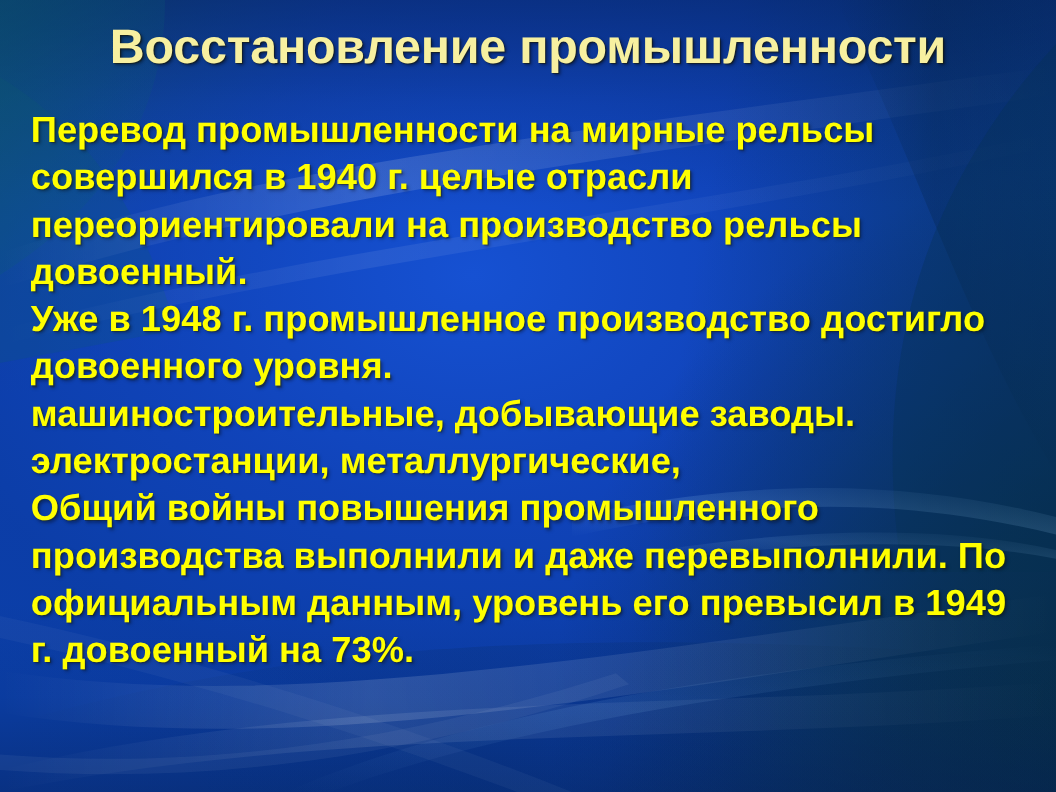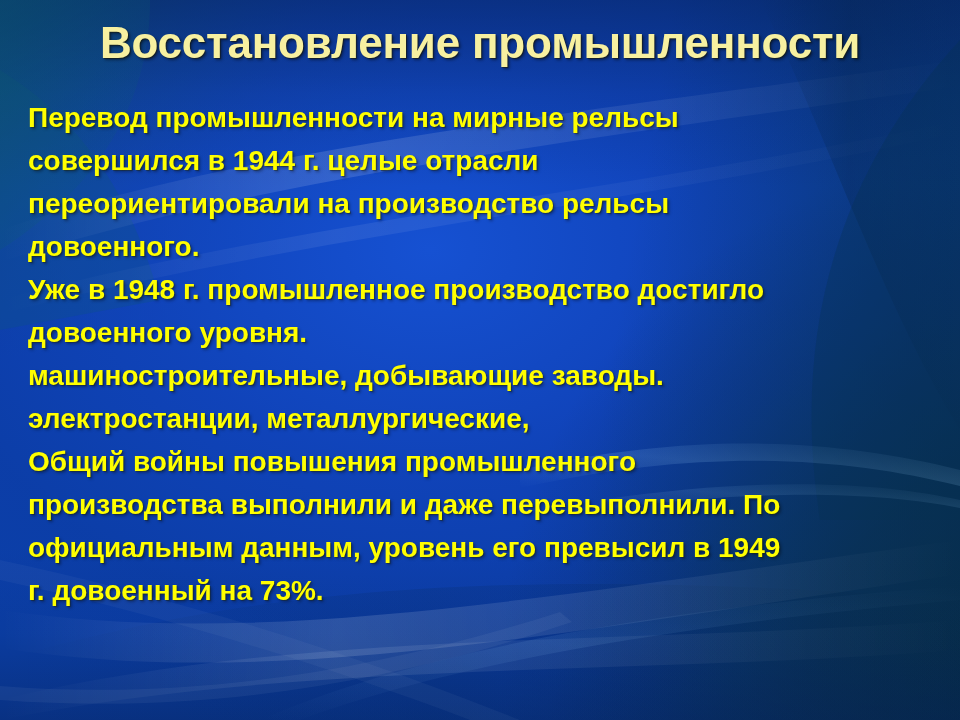--- a/index.html
+++ b/index.html
@@ -111,21 +111,21 @@
   }
 
   .body-block {
     position: absolute;
     top: 96px;
     left: 28px;
     width: 908px;
   }
 
   .body-line {
-    font-size: 28px;
+    font-size: 33px;
     font-weight: 700;
     line-height: 43px;
     color: #ffff00;
     white-space: nowrap;
     text-shadow:
        1px 1px 0 rgba(40,40,0,0.40),
        2px 2px 3px rgba(0,0,0,0.35);
   }
 </style>
 </head>
@@ -187,23 +187,23 @@
       <path d="M0,560 C150,592 330,644 520,720 L470,720 C300,656 140,610 0,580 Z" fill="#ffffff" opacity="0.04"></path>
     </svg>
   </div>
 
   <div class="content">
 
     <div class="slide-title">Восстановление промышленности</div>
 
     <div class="body-block">
       <div class="body-line">Перевод промышленности на мирные рельсы</div>
-      <div class="body-line">совершился в 1944 г. целые отрасли</div>
+      <div class="body-line">совершился в 1940 г. целые отрасли</div>
       <div class="body-line">переориентировали  на производство рельсы</div>
-      <div class="body-line">довоенного.</div>
+      <div class="body-line">довоенный.</div>
       <div class="body-line">Уже в 1948 г. промышленное производство достигло</div>
       <div class="body-line">довоенного уровня.</div>
       <div class="body-line">машиностроительные, добывающие заводы.</div>
       <div class="body-line">электростанции, металлургические,</div>
       <div class="body-line">Общий войны повышения промышленного</div>
       <div class="body-line">производства выполнили и даже перевыполнили. По</div>
       <div class="body-line">официальным данным, уровень его превысил в 1949</div>
       <div class="body-line">г. довоенный на 73%.</div>
     </div>
 

